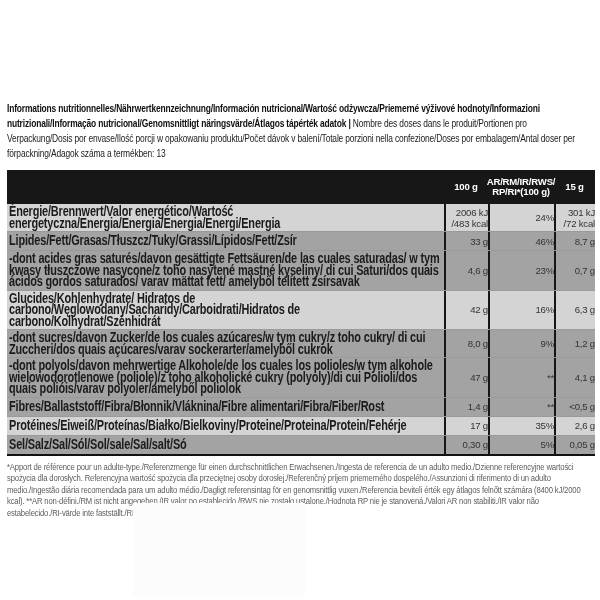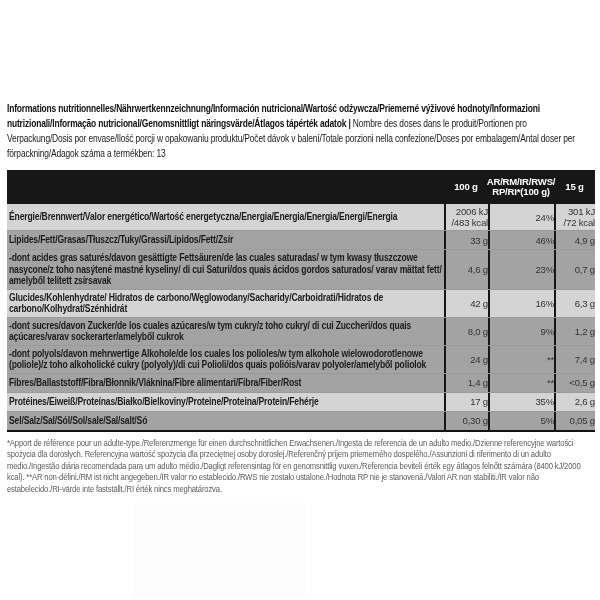--- a/index.html
+++ b/index.html
@@ -46,21 +46,21 @@
     border-top:1px solid #9a9a9a;background:#a3a3a3;
   }
   .row:first-child{border-top:none;}
   .row.shaded{background:#d4d4d4;}
   .cell{
     display:flex;align-items:center;min-height:18px;
     padding:2px 0 2px 0;box-sizing:border-box;
   }
   .cell.lbl{
     padding-left:2px;overflow:hidden;
-    font-weight:bold;font-size:11px;line-height:11.5px;color:#1b1b1b;
+    font-weight:bold;font-size:14px;line-height:11.5px;color:#1b1b1b;
   }
   .cell.val{
     border-left:2px solid #161616;
     justify-content:center;text-align:right;
     font-size:9.6px;line-height:11px;color:#333;
     letter-spacing:-0.2px;
   }
   .cell.val .vtext{width:100%;}
 
   
@@ -116,21 +116,21 @@
             <div class="cell lbl">
               <span class="cond">Lipides/Fett/Grasas/Tłuszcz/Tuky/Grassi/Lípidos/Fett/Zsír</span>
             </div>
             <div class="cell val">
               <span class="vtext">33 g</span>
             </div>
             <div class="cell val">
               <span class="vtext">46%</span>
             </div>
             <div class="cell val">
-              <span class="vtext">4,9 g</span>
+              <span class="vtext">8,7 g</span>
             </div>
           </div>
           <div class="row">
             <div class="cell lbl">
               <span class="cond">-dont acides gras saturés/davon gesättigte Fettsäuren/de las cuales saturadas/ w tym kwasy tłuszczowe nasycone/z toho nasýtené mastné kyseliny/ di cui Saturi/dos quais ácidos gordos saturados/ varav mättat fett/ amelyből telített zsírsavak</span>
             </div>
             <div class="cell val">
               <span class="vtext">4,6 g</span>
             </div>
             <div class="cell val">
@@ -166,27 +166,27 @@
             </div>
             <div class="cell val">
               <span class="vtext">1,2 g</span>
             </div>
           </div>
           <div class="row">
             <div class="cell lbl">
               <span class="cond">-dont polyols/davon mehrwertige Alkohole/de los cuales los polioles/w tym alkohole wielowodorotlenowe (poliole)/z toho alkoholické cukry (polyoly)/di cui Polioli/dos quais polióis/varav polyoler/amelyből poliolok</span>
             </div>
             <div class="cell val">
-              <span class="vtext">24 g</span>
+              <span class="vtext">47 g</span>
             </div>
             <div class="cell val">
               <span class="vtext">**</span>
             </div>
             <div class="cell val">
-              <span class="vtext">7,4 g</span>
+              <span class="vtext">4,1 g</span>
             </div>
           </div>
           <div class="row">
             <div class="cell lbl">
               <span class="cond">Fibres/Ballaststoff/Fibra/Błonnik/Vláknina/Fibre alimentari/Fibra/Fiber/Rost</span>
             </div>
             <div class="cell val">
               <span class="vtext">1,4 g</span>
             </div>
             <div class="cell val">

